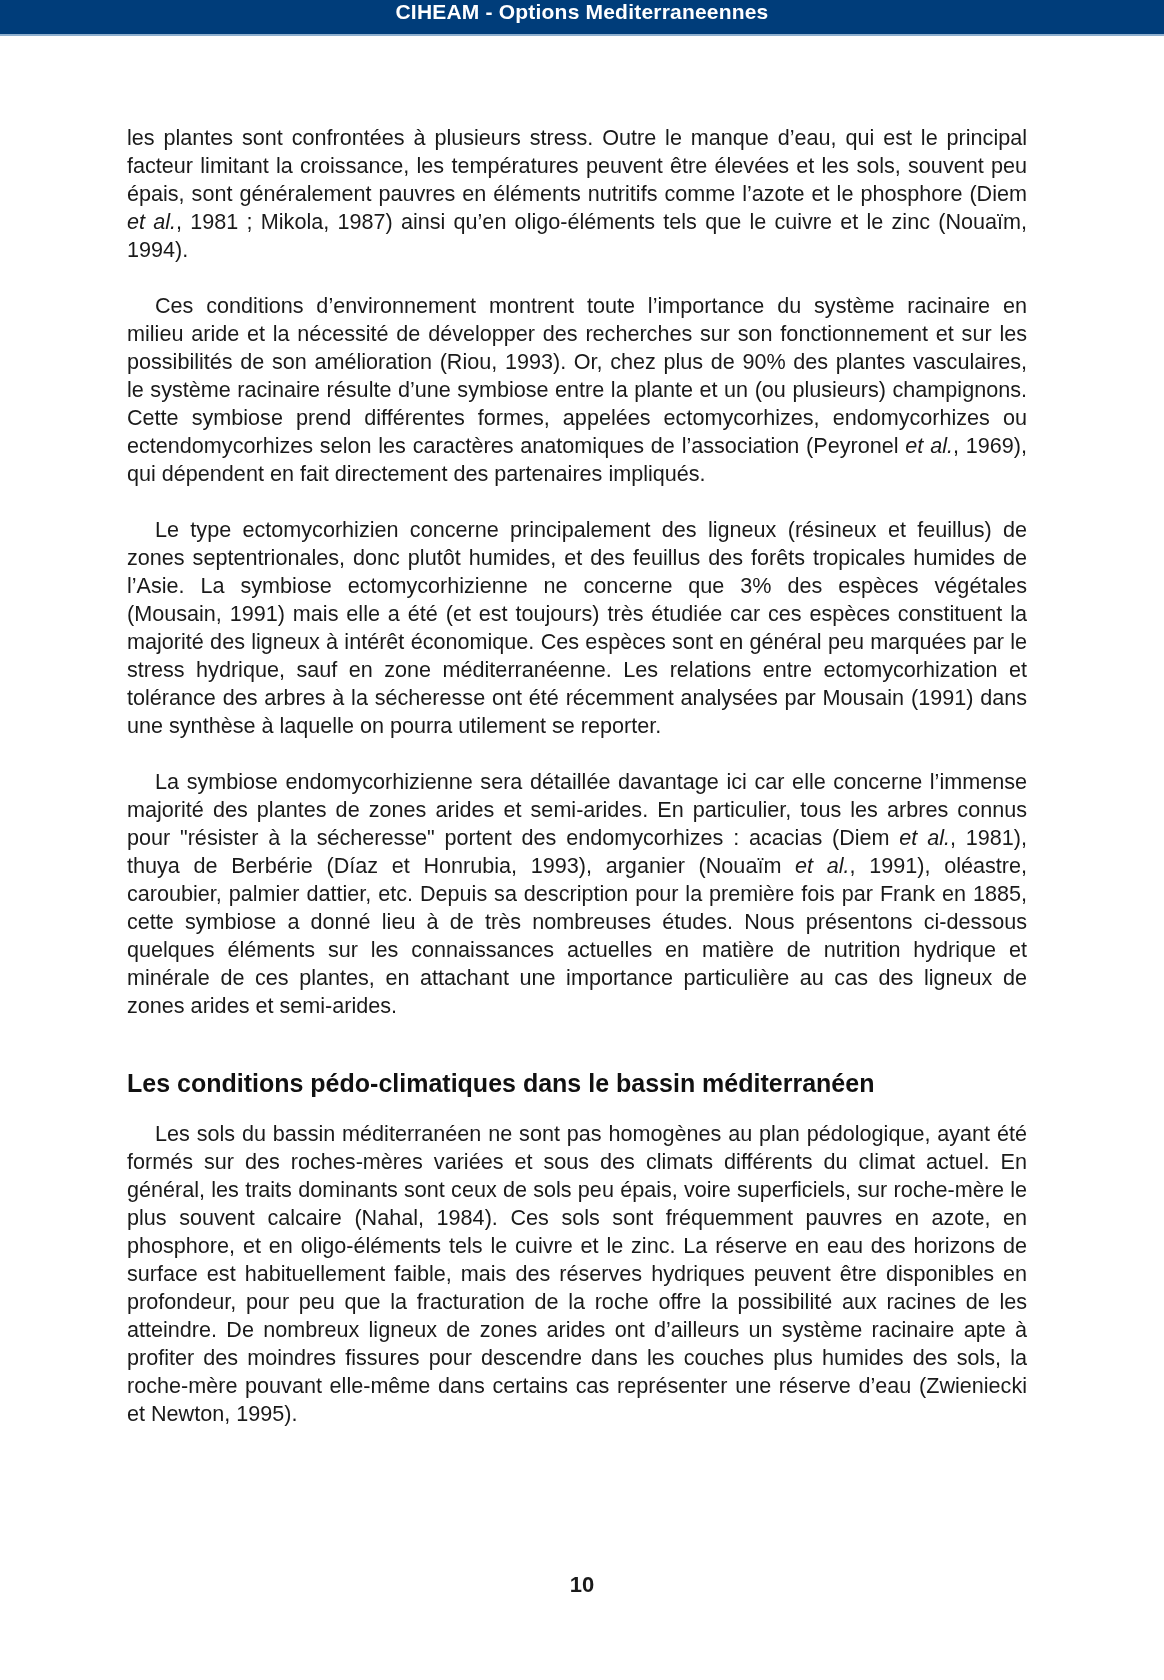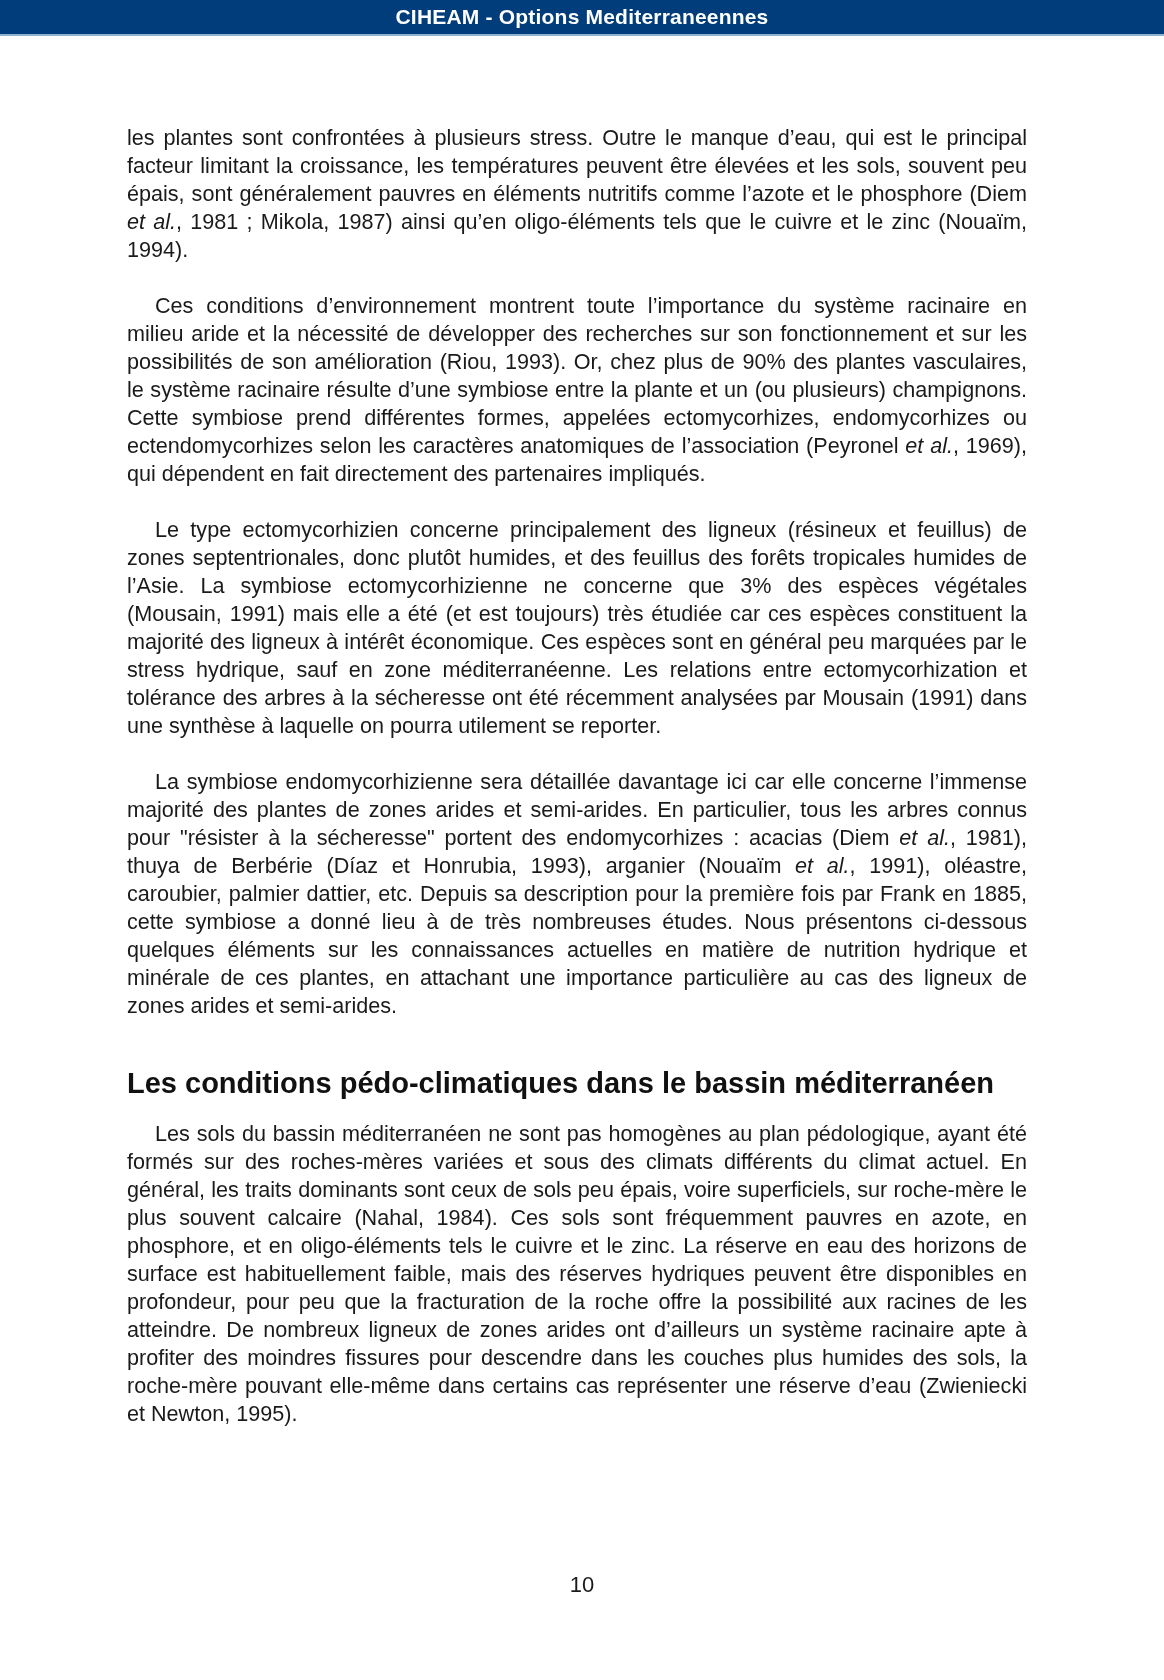--- a/index.html
+++ b/index.html
@@ -1,40 +1,40 @@
 <!DOCTYPE html>
 <html><head>
   <meta charset="utf-8">
   <style>
     html, body { margin: 0; padding: 0; background: #ffffff; }
     body { width: 1164px; height: 1680px; position: relative; overflow: hidden; }
     .header {
       position: absolute; left: 0; top: 0; width: 1164px; height: 34px;
       background: #003d7a; border-bottom: 2px solid #8fb0cf;
-      display: flex; align-items: center; justify-content: center;
+      display: flex; align-items: flex-start; justify-content: center;
     }
     .header-title {
       color: #ffffff; font-family: "Liberation Sans", sans-serif;
       font-weight: bold; font-size: 21px; letter-spacing: 0.2px;
     }
     .content {
       position: absolute; left: 127px; top: 124px; width: 900px;
       font-family: "Liberation Sans", sans-serif; color: #1a1a1a;
       font-size: 21.6px; line-height: 28px;
     }
     .para { margin: 0 0 28px 0; text-align: justify; text-indent: 28px; }
     .para.noindent { text-indent: 0; }
     .section-title {
       font-family: "Liberation Sans", sans-serif; font-weight: bold;
-      font-size: 29px; color: #111; margin: 48px 0 22px 0; line-height: 30px;
+      font-size: 25px; color: #111; margin: 48px 0 22px 0; line-height: 30px;
     }
     .page-number {
       position: absolute; left: 0; width: 1164px; top: 1572px;
       text-align: center; font-family: "Liberation Sans", sans-serif;
-      font-size: 22px; color: #1a1a1a;
+      font-size: 22px; color: #1a1a1a; font-weight: bold;
     }
     em { }
   </style>
 </head>
 <body>
 
 <div class="header">
   <span class="header-title">CIHEAM - Options Mediterraneennes</span>
 </div>
 

